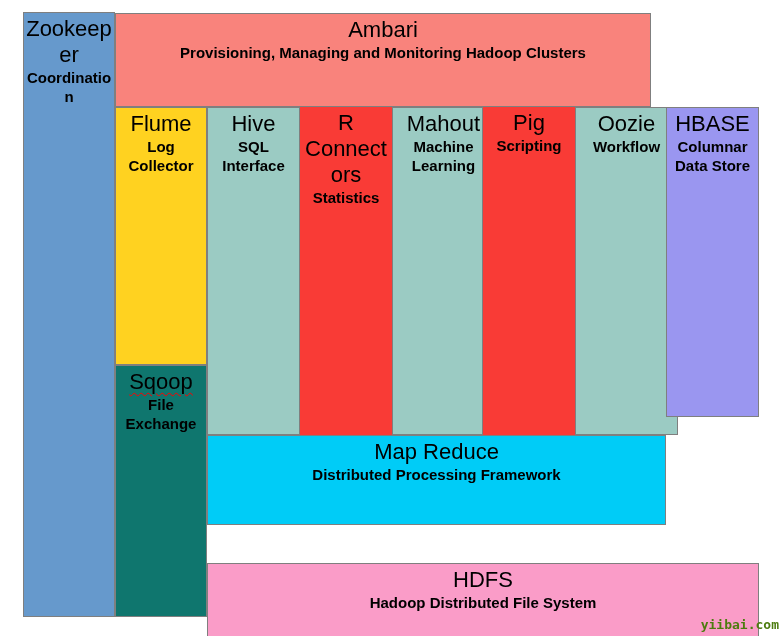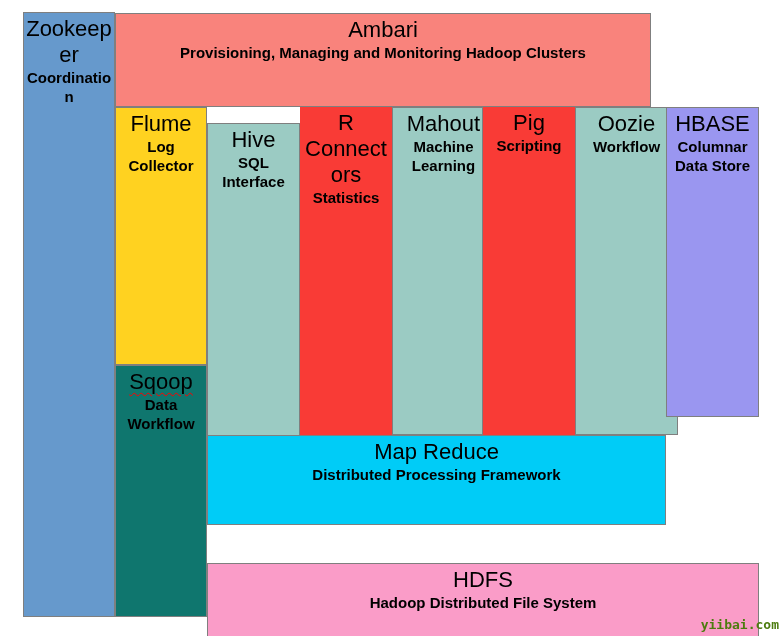--- a/index.html
+++ b/index.html
@@ -81,24 +81,24 @@
     <div class="block-subtitle">Provisioning, Managing and Monitoring Hadoop Clusters</div>
   </div>
 
   <div id="b-flume" class="block" style="background-color: rgb(255, 210, 32);">
     <div class="block-title">Flume</div>
     <div class="block-subtitle">Log Collector</div>
   </div>
 
   <div id="b-sqoop" class="block" style="background-color: #0f766e;">
     <div class="block-title squiggle">Sqoop</div>
-    <div class="block-subtitle">Data Workflow</div>
+    <div class="block-subtitle">File Exchange</div>
   </div>
 
-  <div id="b-hive" class="block" style="background-color: rgb(155, 203, 195); margin-top: 16px;">
+  <div id="b-hive" class="block" style="background-color: rgb(155, 203, 195);">
     <div class="block-title">Hive</div>
     <div class="block-subtitle">SQL Interface</div>
   </div>
 
   <div id="b-rconnectors" class="block no-border" style="background-color: rgb(249, 59, 54);">
     <div class="block-title">R Connectors</div>
     <div class="block-subtitle">Statistics</div>
   </div>
 
   <div id="b-mahout" class="block" style="background-color: rgb(155, 203, 195);">

